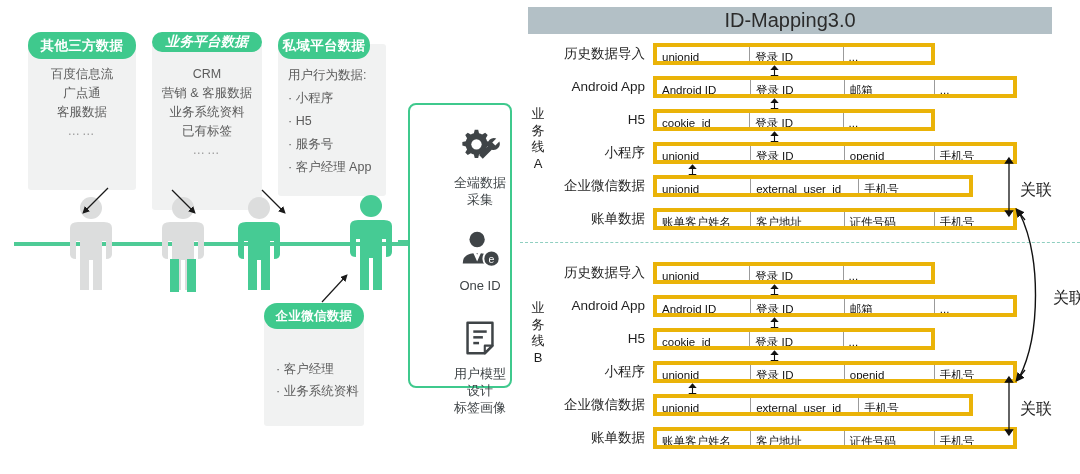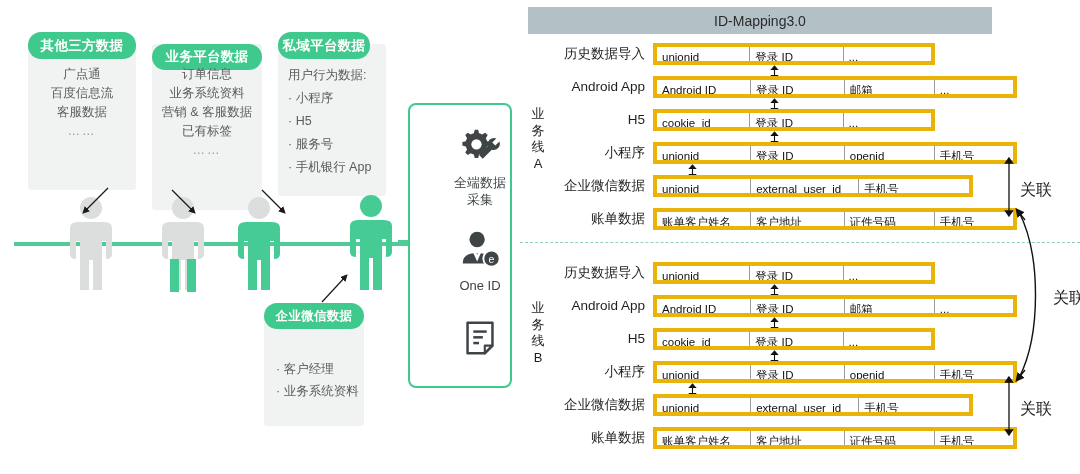--- a/index.html
+++ b/index.html
@@ -50,22 +50,22 @@
   }
   .oneid-icon{width:46px;height:44px;display:block;}
   .oneid-blk{display:flex;flex-direction:column;align-items:center;margin-left:40px;}
   .oneid-blk.b1{margin-top:8px;}
   .oneid-blk.b2{margin-top:20px;}
   .oneid-blk.b3{margin-top:22px;}
 
   
   .right{position:absolute;left:520px;top:0;width:560px;height:474px;}
   .rp-header{
-    position:absolute;left:8px;top:7px;width:464px;height:27px;
-    background:#b3c0c6;color:#2b2b2b;font-size:14px;
+    position:absolute;left:8px;top:7px;width:524px;height:27px;
+    background:#b3c0c6;color:#2b2b2b;font-size:20px;
     display:flex;align-items:center;justify-content:center;
   }
   .sep-dash{
     position:absolute;left:0px;top:242px;width:560px;height:0;
     border-top:1.6px dashed #8fcfc0;
   }
   .bl-label{
     position:absolute;width:20px;color:#1f1f1f;font-size:13px;
     text-align:center;line-height:16.5px;font-weight:normal;
   }
@@ -95,48 +95,48 @@
 <body>
 
 <div class="stage">
 
   <div class="left">
 
     <div class="src-card" style="left:28px;top:44px;width:108px;height:146px;"></div>
     <div class="src-pill" style="left:28px;top:32px;width:108px;height:27px;">其他三方数据</div>
     <div style="position:absolute;left:28px;top:65px;width:108px;">
       <div class="src-body">
+        <div>百度信息流</div>
         <div>广点通</div>
-        <div>百度信息流</div>
         <div>客服数据</div>
         <div style="letter-spacing:2px;color:#9a9a9a;">……</div>
       </div>
     </div>
 
     <div class="src-card" style="left:152px;top:44px;width:110px;height:166px;"></div>
-    <div class="src-pill" style="left:152px;top:44px;width:110px;height:26px;">业务平台数据</div>
+    <div class="src-pill" style="left:152px;top:32px;width:110px;height:20px;font-style:italic;">业务平台数据</div>
     <div style="position:absolute;left:152px;top:65px;width:110px;">
       <div class="src-body">
-        <div>订单信息</div>
+        <div>CRM</div>
+        <div>营销 &amp; 客服数据</div>
         <div>业务系统资料</div>
-        <div>营销 &amp; 客服数据</div>
         <div>已有标签</div>
         <div style="letter-spacing:2px;color:#9a9a9a;">……</div>
       </div>
     </div>
 
     <div class="src-card" style="left:278px;top:44px;width:108px;height:152px;"></div>
     <div class="src-pill" style="left:278px;top:32px;width:92px;height:27px;">私域平台数据</div>
     <div style="position:absolute;left:288px;top:66px;width:98px;">
       <div class="src-body left-al">
         <div>用户行为数据:</div>
         <div style="margin-top:4px;">· 小程序</div>
         <div style="margin-top:4px;">· H5</div>
         <div style="margin-top:4px;">· 服务号</div>
-        <div style="margin-top:4px;">· 手机银行 App</div>
+        <div style="margin-top:4px;">· 客户经理 App</div>
       </div>
     </div>
 
     <div class="src-card" style="left:264px;top:318px;width:100px;height:108px;"></div>
     <div class="src-pill" style="left:264px;top:303px;width:100px;height:26px;font-size:12.5px;">企业微信数据</div>
     <div style="position:absolute;left:272px;top:360px;width:96px;">
       <div class="src-body left-al" style="padding-left:4px;">
         <div>· 客户经理</div>
         <div style="margin-top:3px;">· 业务系统资料</div>
       </div>
@@ -224,20 +224,24 @@
       </div>
 
       <div class="oneid-blk b3">
         <svg class="oneid-icon" viewBox="0 0 48 44">
           <path d="M11 6 h26 v24 l-8 8 h-18 z" fill="none" stroke="#3f4447" stroke-width="2.6" stroke-linejoin="round"></path>
           <path d="M37 30 h-8 v8 z" fill="none" stroke="#3f4447" stroke-width="2.2" stroke-linejoin="round"></path>
           <rect x="17" y="14" width="14" height="2.6" fill="#3f4447"></rect>
           <rect x="17" y="20" width="10" height="2.6" fill="#3f4447"></rect>
           <rect x="17" y="26" width="6" height="2.6" fill="#3f4447"></rect>
         </svg>
+        <div class="oneid-label">
+          <div>用户模型设计</div>
+          <div>标签画像</div>
+        </div>
       </div>
     </div>
   </div>
 
   <div class="right">
 
     <div class="rp-header">ID-Mapping3.0</div>
 
     <div class="sep-dash"></div>
 

